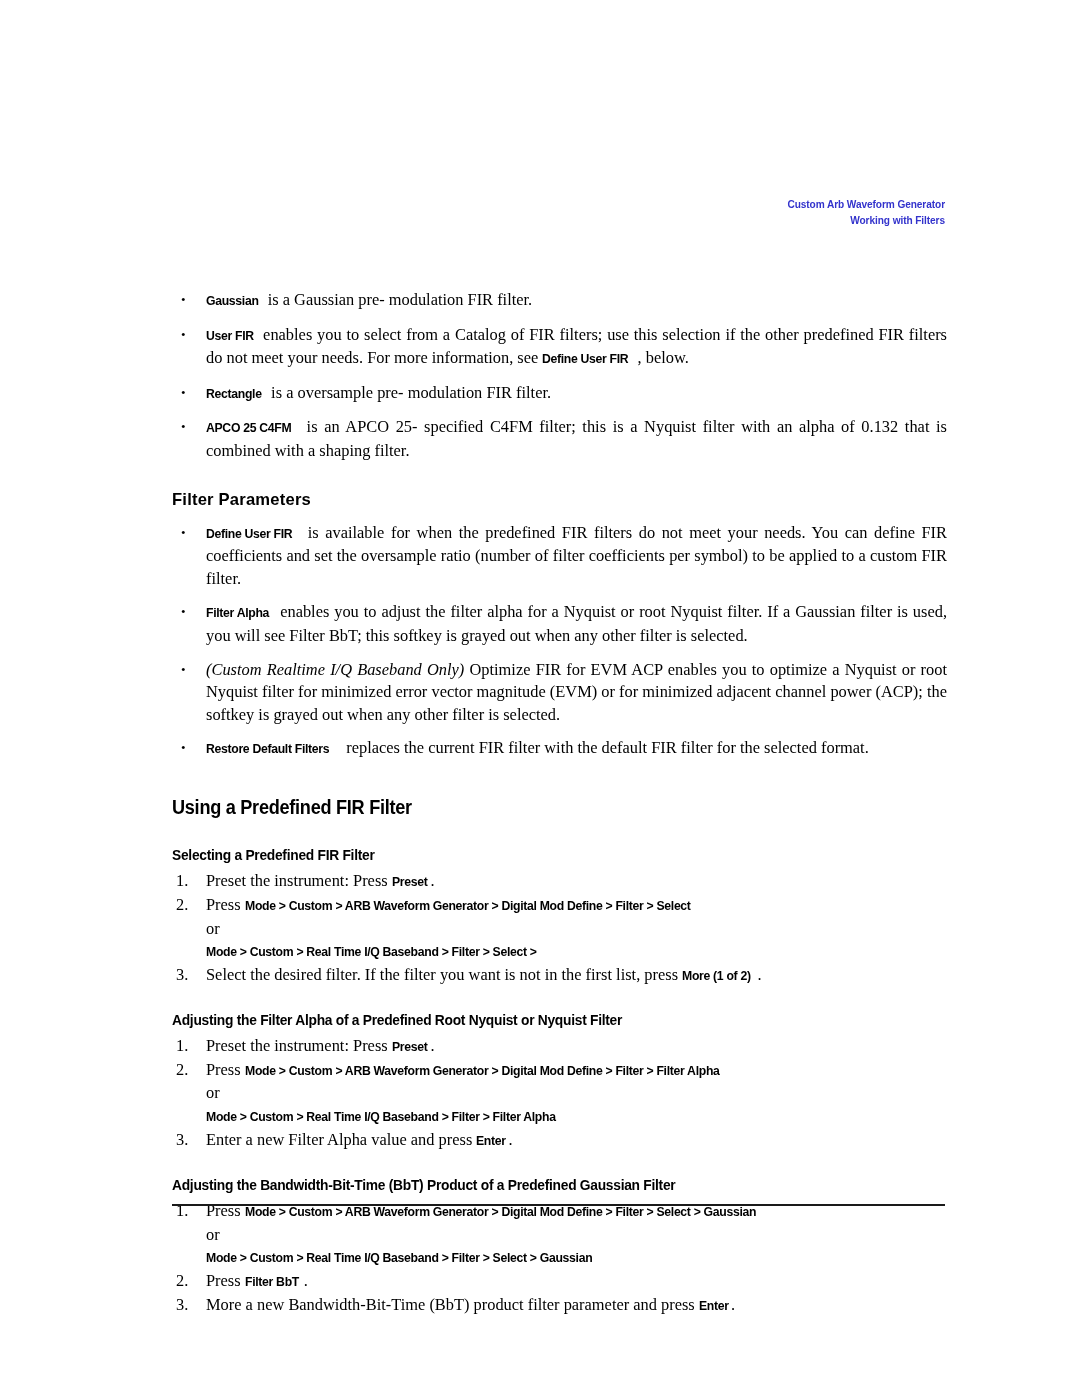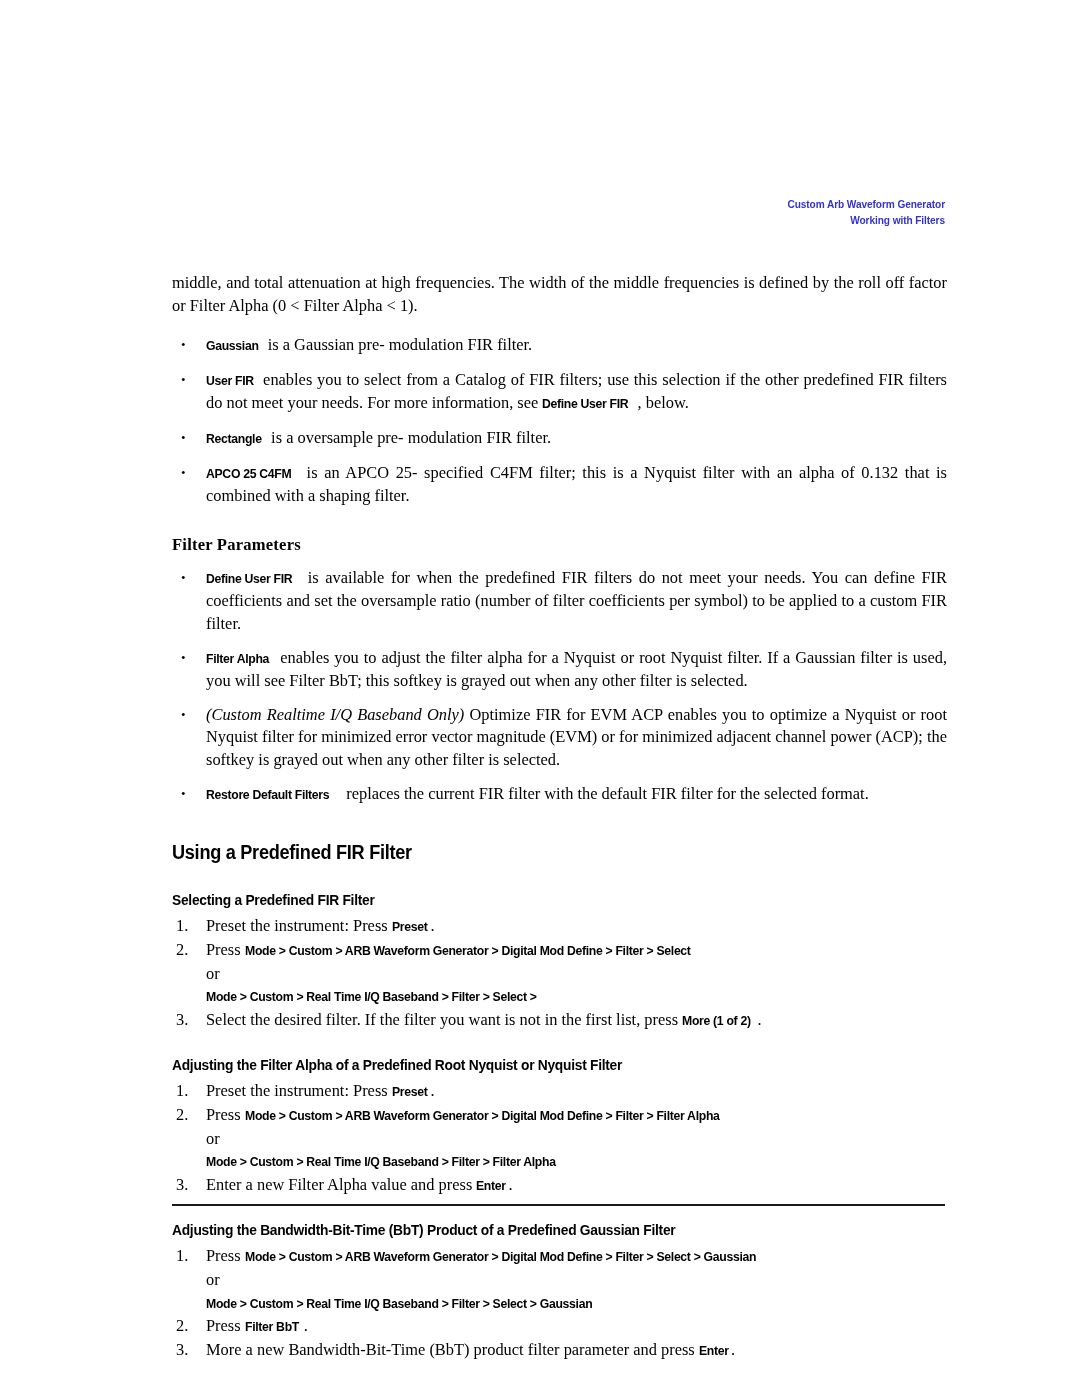--- a/index.html
+++ b/index.html
@@ -107,21 +107,21 @@
     font-family: "Liberation Sans", "DejaVu Sans", sans-serif;
     font-weight: 700;
     font-size: 15px;
     line-height: 20px;
     letter-spacing: -0.3px;
     transform: scaleX(0.92);
     transform-origin: left center;
   }
   h3.h-serif {
     margin: 0;
-    font-family: Liberation Serif, serif;
+    font-family: Liberation Sans, sans-serif;
     font-weight: 700;
     font-size: 16.6px;
     line-height: 22px;
     letter-spacing: 0.2px;
   }
 
   
   .step {
     position: relative;
     margin: 0;
@@ -176,21 +176,20 @@
 
 <div class="page">
 
   <div class="runhead" style="color: rgb(51, 51, 204);">
     <div>Custom Arb Waveform Generator</div>
     <div>Working with Filters</div>
   </div>
 
   <div class="content">
 
-    <p class="body">middle, and total attenuation at high frequencies. The width of the middle frequencies is defined by the roll off factor or Filter Alpha (0 &lt; Filter Alpha &lt; 1).</p>
 
     <div class="gap-md"></div>
 
     <div class="bullet">
       <span class="dot">•</span>
       <span class="sk">Gaussian</span><span> is a Gaussian pre- modulation FIR filter.</span>
     </div>
 
     <div class="gap-sm"></div>
 

